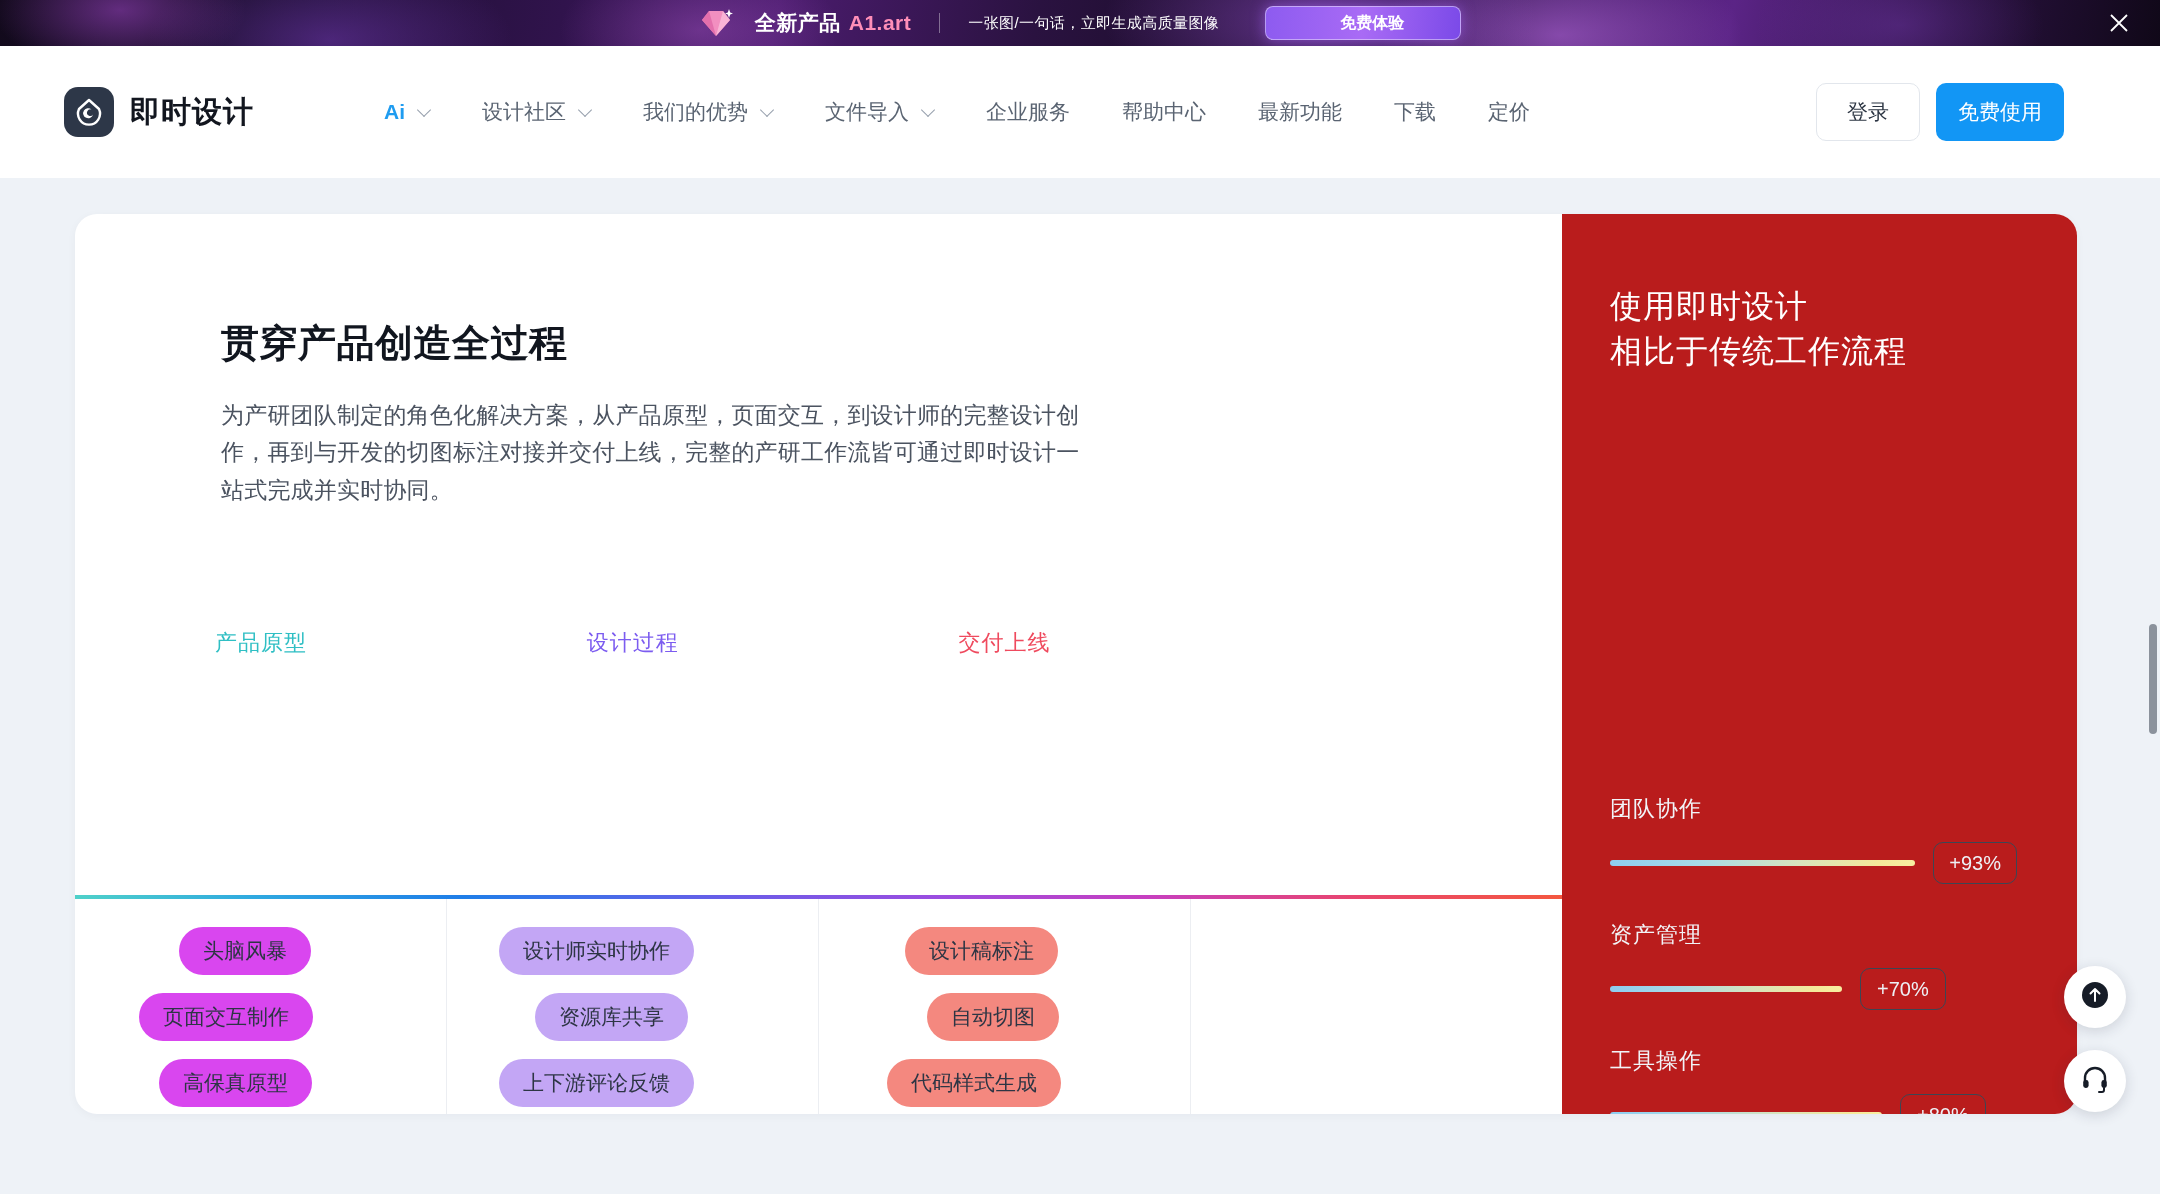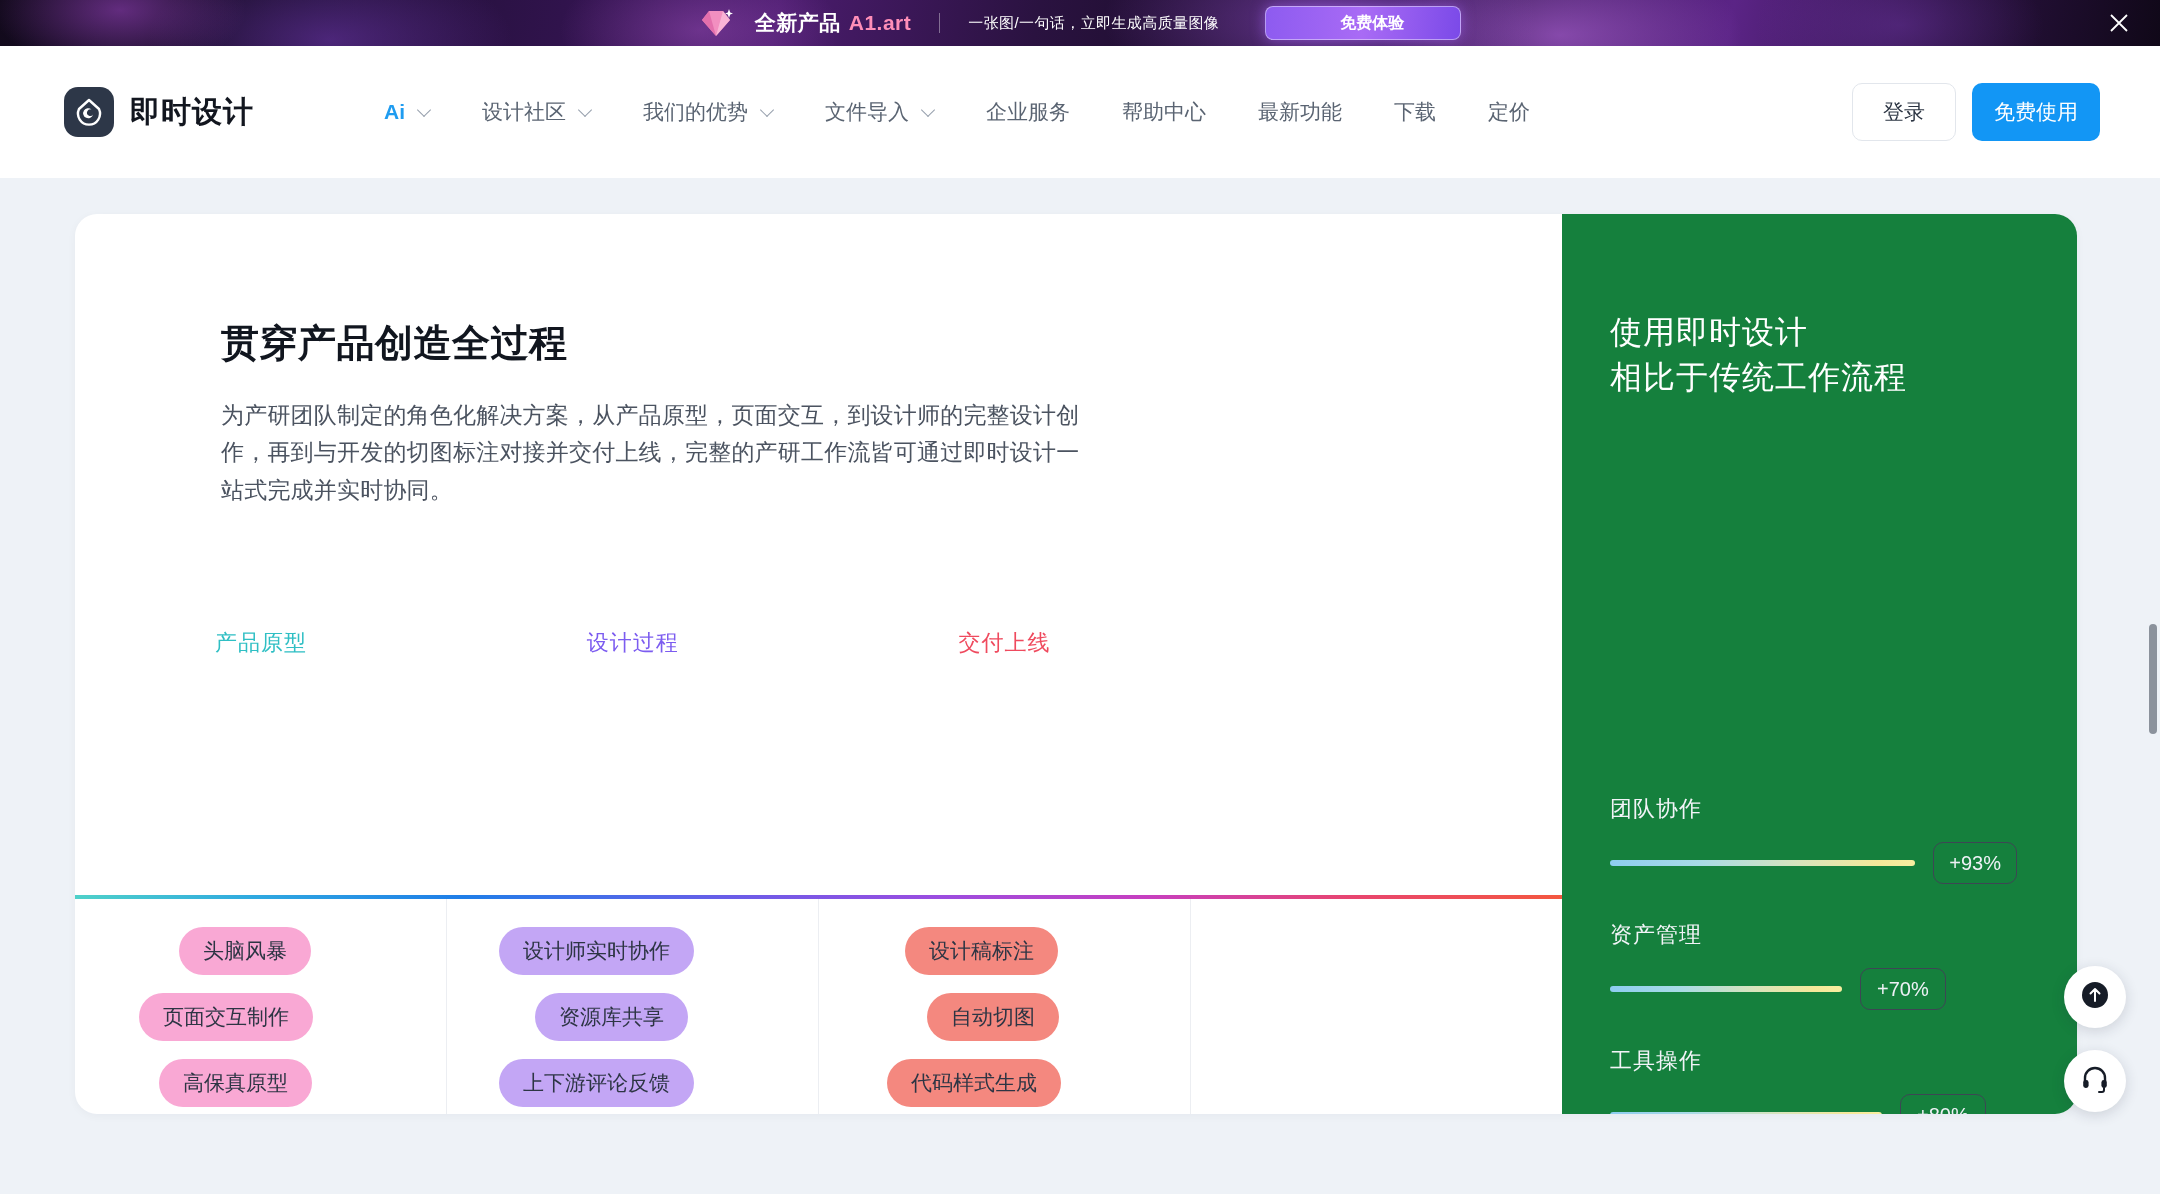--- a/index.html
+++ b/index.html
@@ -61,21 +61,21 @@
     position: absolute; right: 24px; top: 50%; transform: translateY(-50%);
     width: 34px; height: 34px; display: flex; align-items: center; justify-content: center;
     cursor: pointer; border-radius: 6px;
   }
 
   
   .navbar {
     width: 2160px; height: 132px;
     background: #ffffff;
     display: flex; align-items: center;
-    padding: 0 60px 0 64px;
+    padding: 0 96px 0 64px;
     position: relative; z-index: 5;
   }
   .logo-wrap { display: flex; align-items: center; gap: 16px; flex: none; cursor: pointer; }
   .logo-mark {
     width: 50px; height: 50px; border-radius: 14px;
     background: #2c3murky; background: #2d3748;
     display: flex; align-items: center; justify-content: center;
   }
   .logo-text { font-size: 30px; font-weight: 700; color: #12161f; letter-spacing: 1px; }
 
@@ -172,29 +172,29 @@
   }
   .col:last-child { border-right: none; }
   .pill {
     height: 48px; border-radius: 26px;
     display: inline-flex; align-items: center; justify-content: center;
     font-size: 21px; color: #2d3544;
     padding: 0 24px; margin-bottom: 18px;
     white-space: nowrap; cursor: default;
   }
   .pill-row { display: flex; }
-  .c-teal   .pill { background: #f9a8d4; font-family: Liberation Serif, serif; }
+  .c-teal   .pill { background: #d946ef; font-family: Liberation Serif, serif; }
   .c-purple .pill { background: #c3a6f5; }
   .c-red    .pill { background: #f4887f; }
 
   
   .card-right {
     flex: 1 1 auto;
-    background: #15803d;
-    padding: 96px 60px 0 48px;
+    background: #b91c1c;
+    padding: 70px 60px 0 48px;
     position: relative;
   }
   .right-title {
     font-size: 32px; line-height: 1.42; color: #ffffff;
     font-weight: 400; letter-spacing: 1px;
   }
   .metrics {
     position: absolute; left: 48px; right: 60px; top: 580px;
   }
   .metric { margin-bottom: 36px; }

